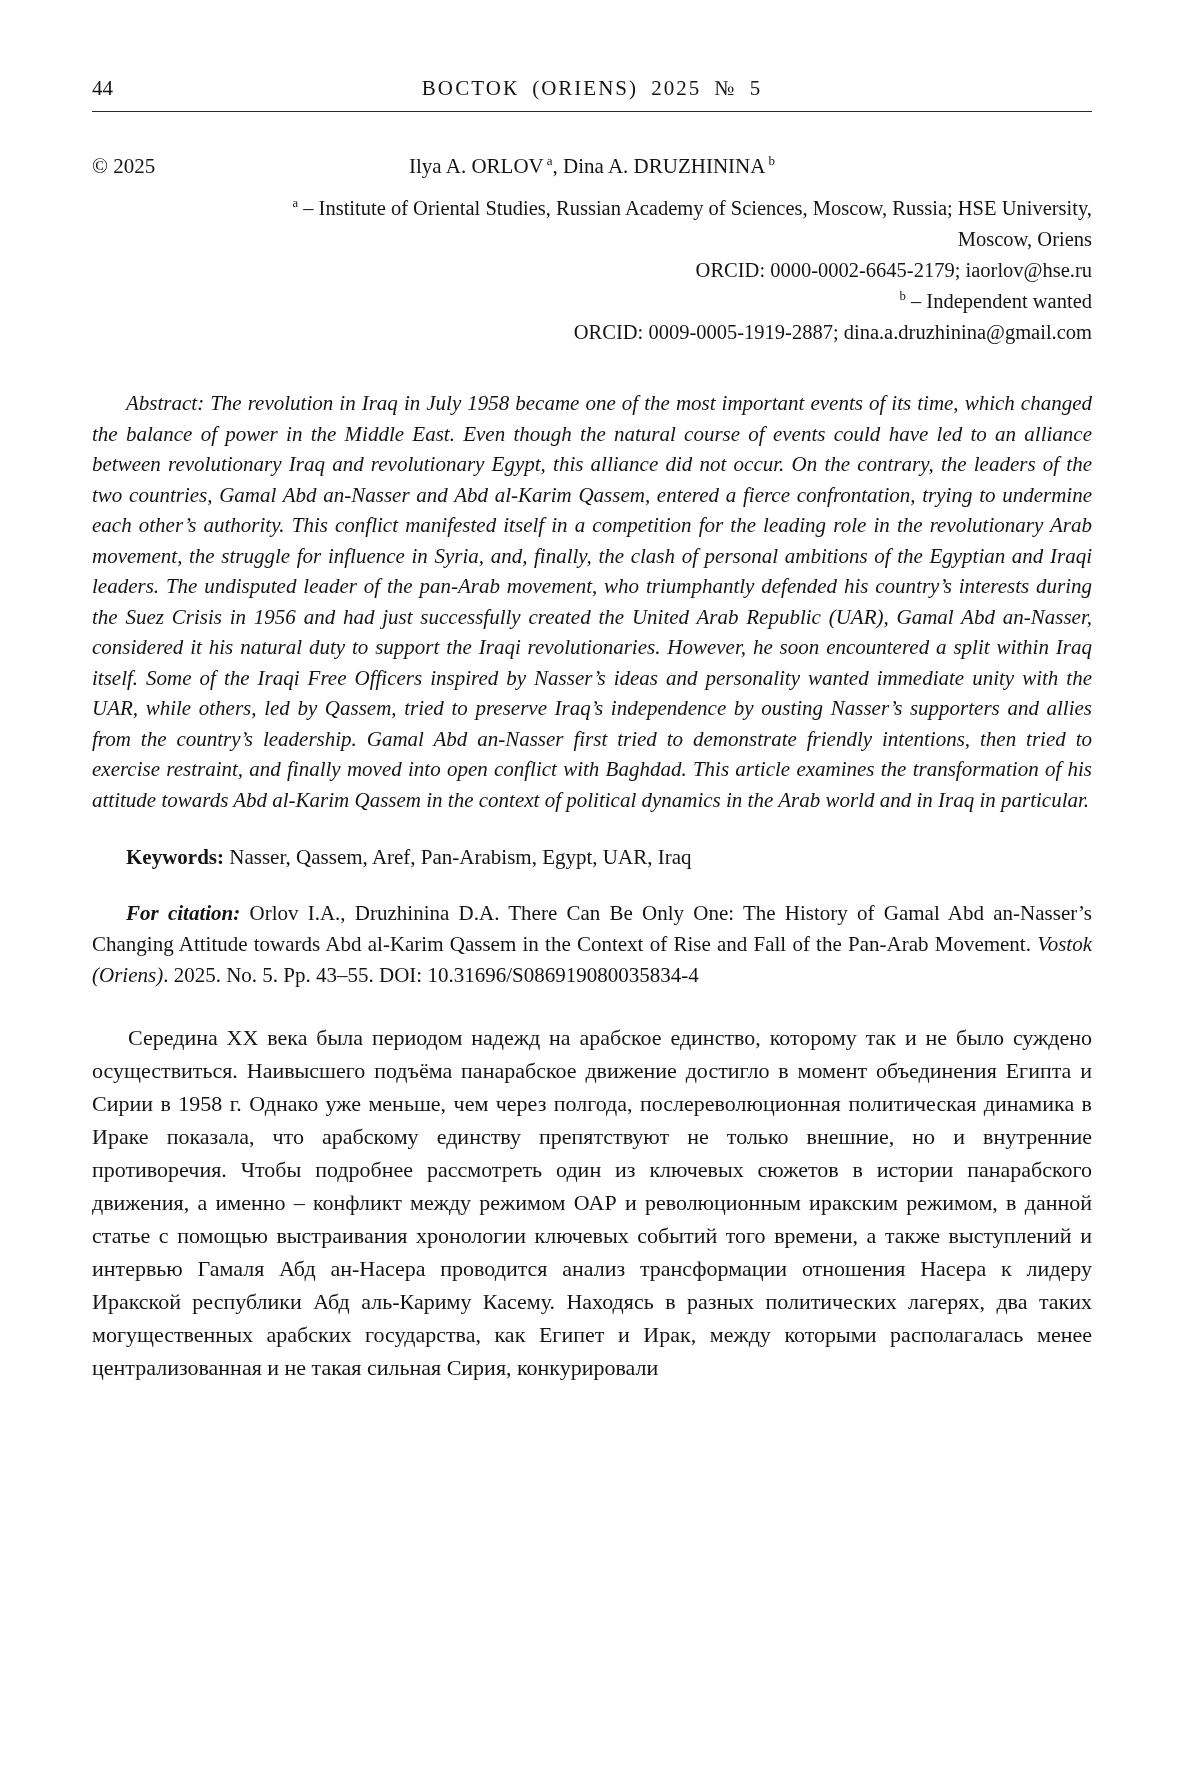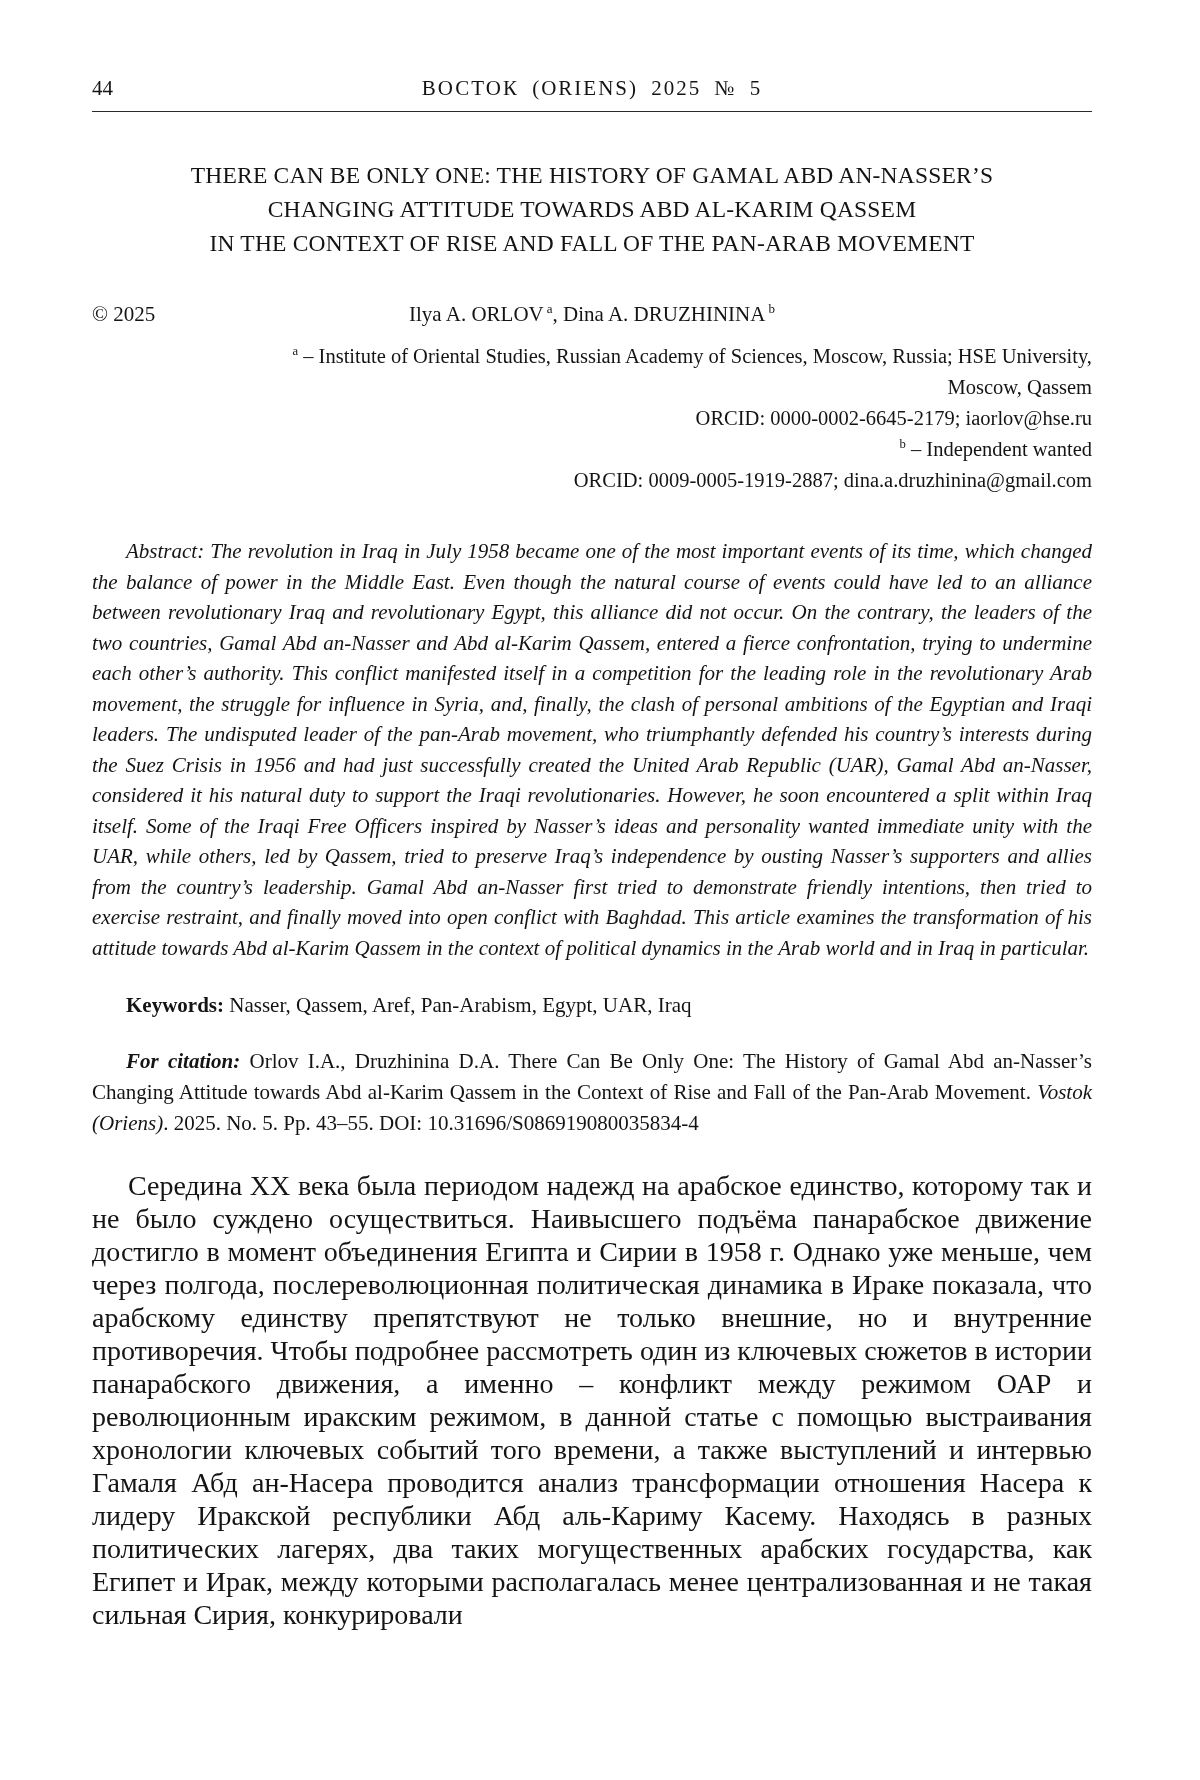--- a/index.html
+++ b/index.html
@@ -81,49 +81,44 @@
     text-align: justify;
     font-size: 21px;
     line-height: 31px;
     text-indent: 34px;
   }
   .citation .label { font-weight: bold; font-style: italic; }
   .citation .journal-name { font-style: italic; }
   .body-ru {
     margin: 30px 0 0 0;
     text-align: justify;
-    font-size: 28px;
+    font-size: 22px;
     line-height: 33px;
     text-indent: 36px;
   }
 </style>
 </head>
 <body>
 
 <div class="page">
 
   <div class="page-header">
     <span class="page-num">44</span>
     <span class="journal">ВОСТОК (ORIENS) 2025 № 5</span>
   </div>
 
-  <div class="title-block">
-    <div>THERE CAN BE ONLY ONE: THE HISTORY OF GAMAL ABD AN-NASSER’S</div>
-    <div>CHANGING ATTITUDE TOWARDS ABD AL-KARIM QASSEM</div>
-    <div>IN THE CONTEXT OF RISE AND FALL OF THE PAN-ARAB MOVEMENT</div>
-  </div>
 
   <div class="byline">
     <span class="copyright">© 2025</span>
     <span class="authors"><span>Ilya A. ORLOV</span><sup>a</sup><span>, </span><span>Dina A. DRUZHININA</span><sup>b</sup></span>
   </div>
 
   <div class="affiliations">
     <div><sup>a</sup><span> – Institute of Oriental Studies, Russian Academy of Sciences, Moscow, Russia; HSE University,</span></div>
-    <div><span>Moscow, Qassem</span></div>
+    <div><span>Moscow, Oriens</span></div>
     <div><span>ORCID: 0000-0002-6645-2179; iaorlov@hse.ru</span></div>
     <div><sup>b</sup><span> – Independent wanted</span></div>
     <div><span>ORCID: 0009-0005-1919-2887; dina.a.druzhinina@gmail.com</span></div>
   </div>
 
   <p class="abstract"><span class="label">Abstract:</span><span> The revolution in Iraq in July 1958 became one of the most important events of its time, which changed the balance of power in the Middle East. Even though the natural course of events could have led to an alliance between revolutionary Iraq and revolutionary Egypt, this alliance did not occur. On the contrary, the leaders of the two countries, Gamal Abd an-Nasser and Abd al-Karim Qassem, entered a fierce confrontation, trying to undermine each other’s authority. This conflict manifested itself in a competition for the leading role in the revolutionary Arab movement, the struggle for influence in Syria, and, finally, the clash of personal ambitions of the Egyptian and Iraqi leaders. The undisputed leader of the pan-Arab movement, who triumphantly defended his country’s interests during the Suez Crisis in 1956 and had just successfully created the United Arab Republic (UAR), Gamal Abd an-Nasser, considered it his natural duty to support the Iraqi revolutionaries. However, he soon encountered a split within Iraq itself. Some of the Iraqi Free Officers inspired by Nasser’s ideas and personality wanted immediate unity with the UAR, while others, led by Qassem, tried to preserve Iraq’s independence by ousting Nasser’s supporters and allies from the country’s leadership. Gamal Abd an-Nasser first tried to demonstrate friendly intentions, then tried to exercise restraint, and finally moved into open conflict with Baghdad. This article examines the transformation of his attitude towards Abd al-Karim Qassem in the context of political dynamics in the Arab world and in Iraq in particular.</span></p>
 
   <p class="keywords"><span class="label">Keywords:</span><span> Nasser, Qassem, Aref, Pan-Arabism, Egypt, UAR, Iraq</span></p>
 
   <p class="citation"><span class="label">For citation:</span><span> Orlov I.A., Druzhinina D.A. There Can Be Only One: The History of Gamal Abd an-Nasser’s Changing Attitude towards Abd al-Karim Qassem in the Context of Rise and Fall of the Pan-Arab Movement. </span><span class="journal-name">Vostok (Oriens)</span><span>. 2025. No. 5. Pp. 43–55. DOI: 10.31696/S086919080035834-4</span></p>

